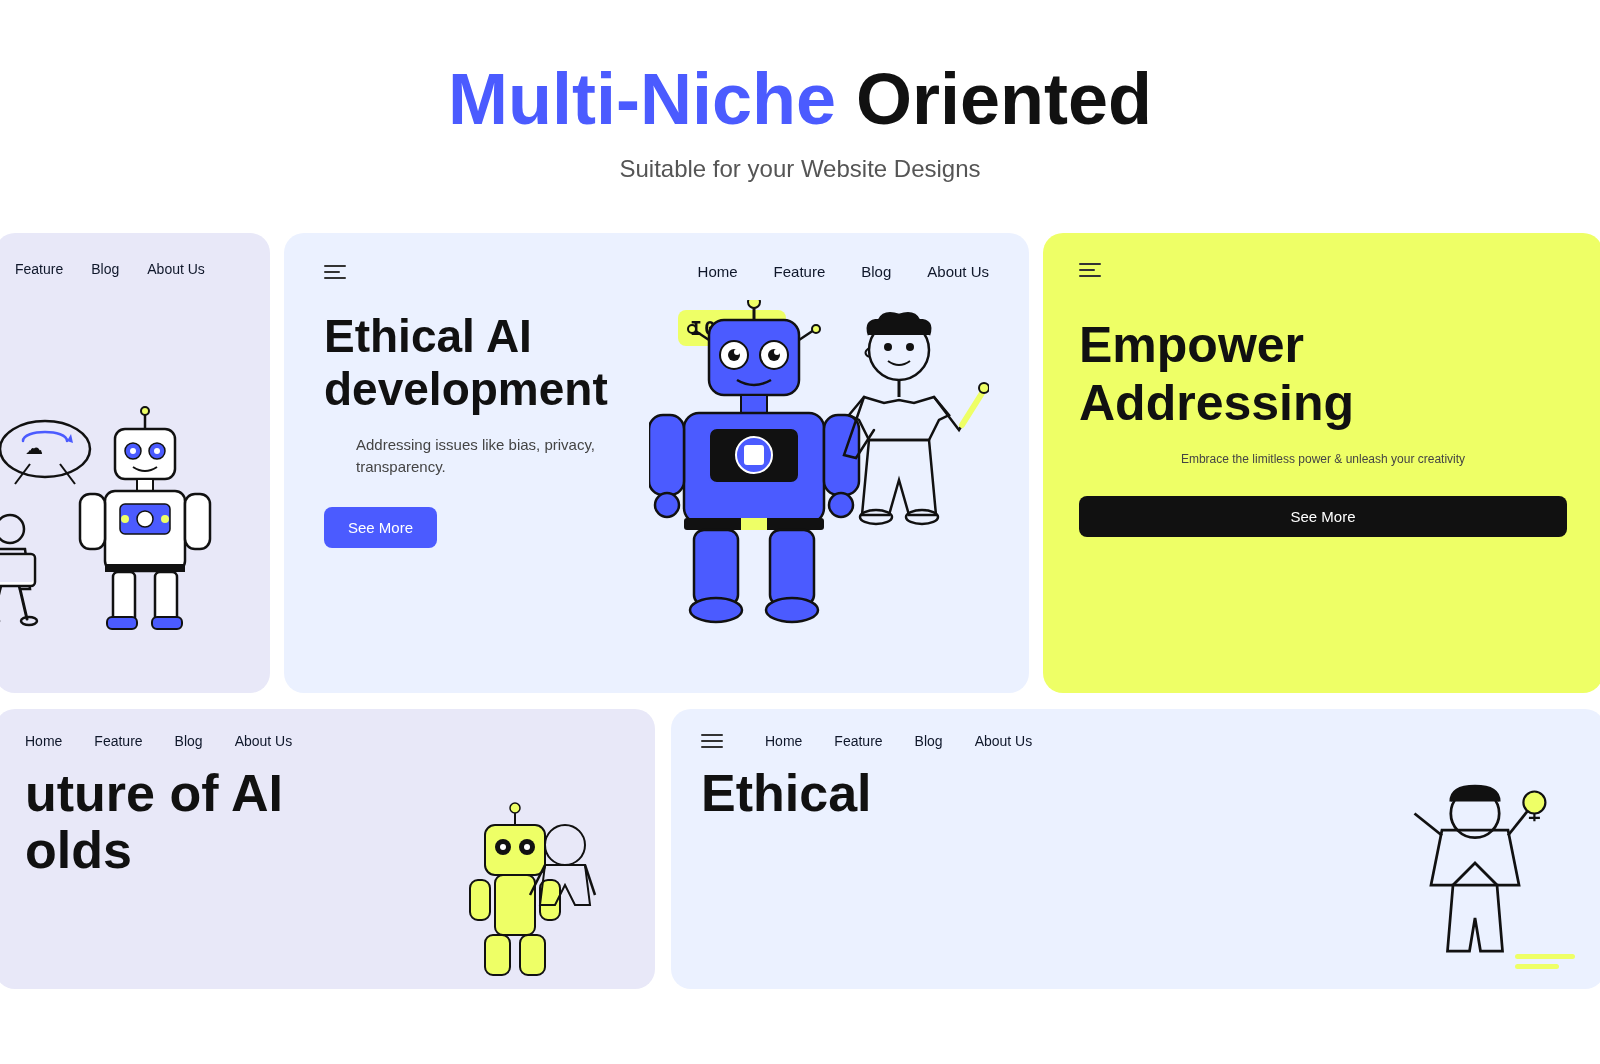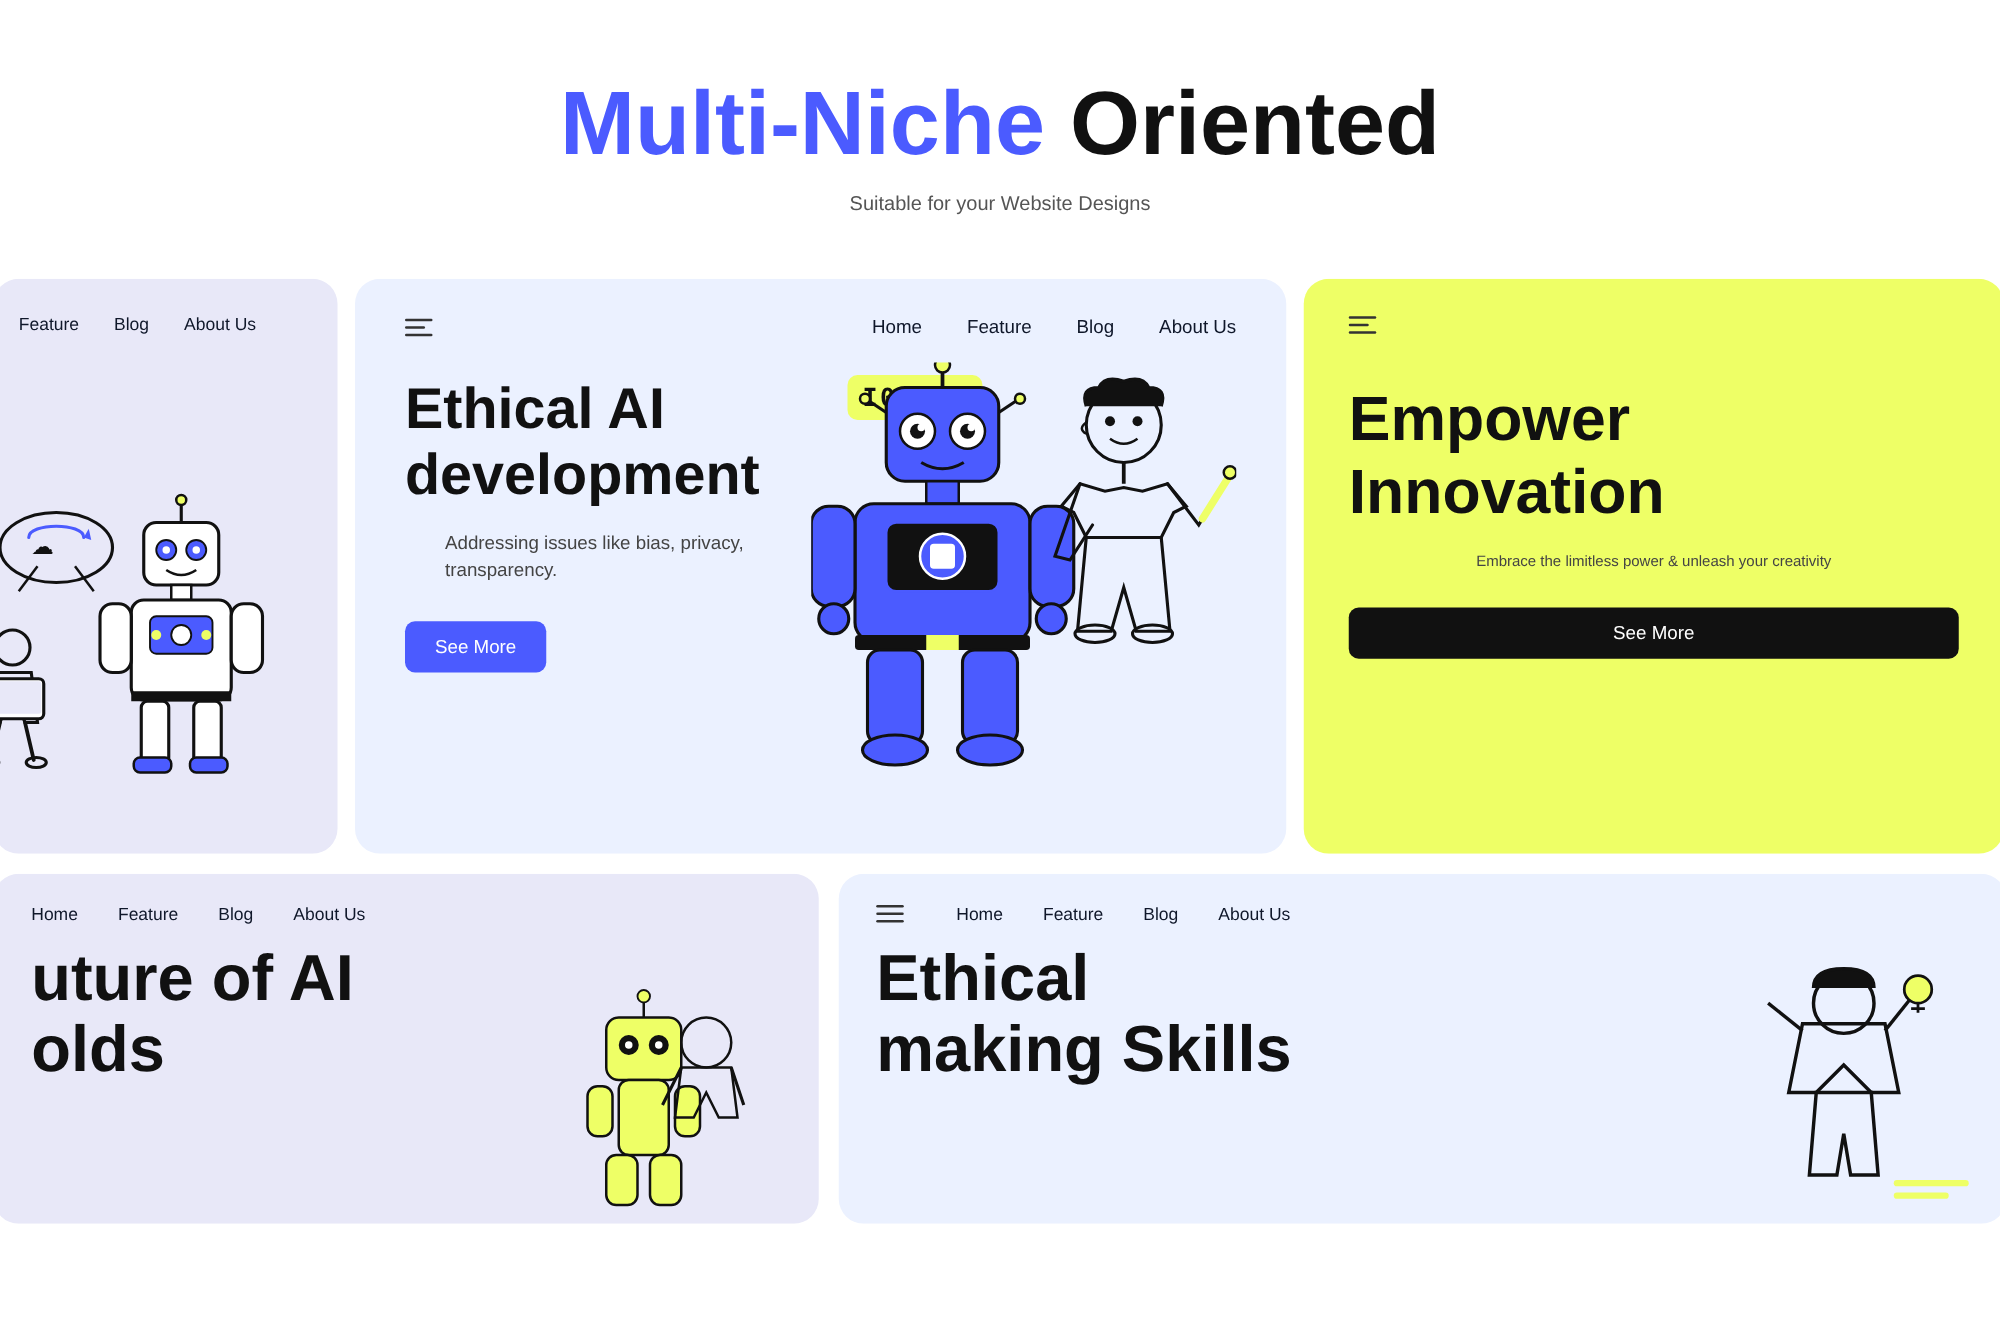--- a/index.html
+++ b/index.html
@@ -28,21 +28,21 @@
 
     .main-title .highlight {
       color: #4B5BFF;
     }
 
     .main-title .normal {
       color: #111111;
     }
 
     .subtitle {
-      font-size: 16px;
+      font-size: 24px;
       color: #555555;
       font-weight: 400;
     }
 
     
     .cards-row {
       display: flex;
       flex-direction: row;
       align-items: stretch;
       gap: 0;
@@ -559,21 +559,21 @@
       </div>
     </div>
   </div>
 
   <div class="card-right-partial">
     <div class="hamburger-icon-yellow">
       <span></span>
         <span></span>
         <span></span>
     </div>
-    <h2 class="card-title">Empower Innovation</h2>
+    <h2 class="card-title">Empower Addressing</h2>
     <p class="card-desc">Embrace the limitless power &amp; unleash your creativity</p>
     <button class="btn-dark">See More</button>
   </div>
 
 </div>
 
 <div class="bottom-row">
 
   <div class="card-bottom-left">
     <div class="bottom-nav">
@@ -622,21 +622,20 @@
           <span></span>
           <span></span>
       </div>
       <a class="nav-link">Home</a>
       <a class="nav-link">Feature</a>
       <a class="nav-link">Blog</a>
       <a class="nav-link">About Us</a>
     </div>
     <div class="bottom-title">
       <div>Ethical</div>
-      <div>making Skills</div>
     </div>
 
     <div class="bottom-right-yellow-lines">
       <span style="width:60px;"></span>
       <span style="width:44px;"></span>
     </div>
 
     <div class="bottom-illustration">
       <svg viewBox="0 0 200 200" xmlns="http://www.w3.org/2000/svg">
         <g transform="translate(60, 10)">

